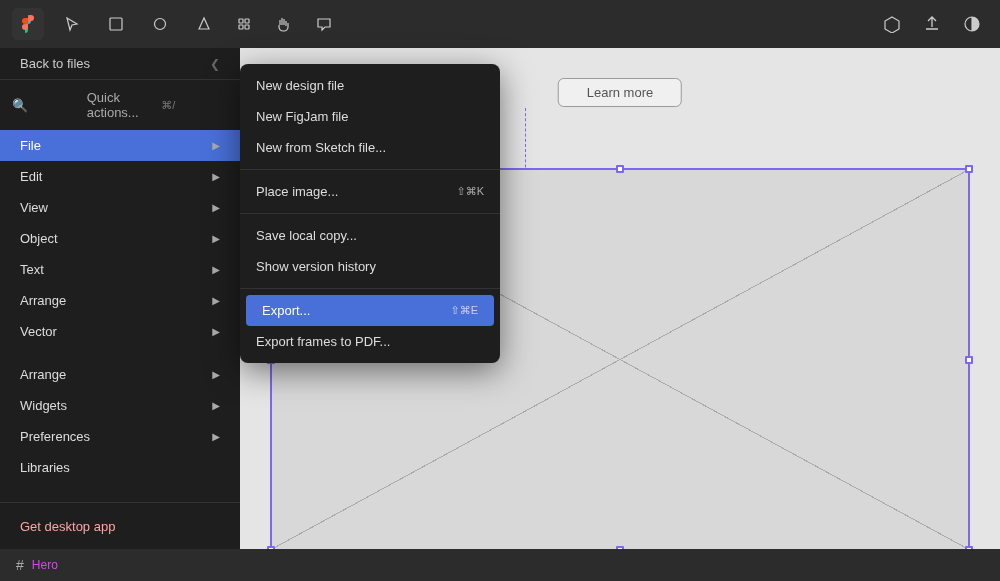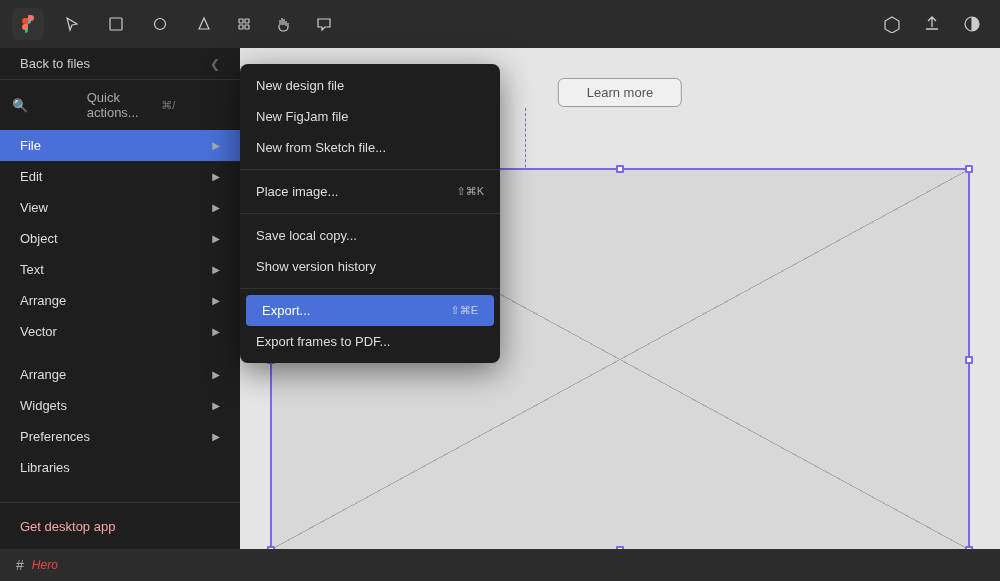--- a/index.html
+++ b/index.html
@@ -129,21 +129,21 @@
       width: 1px; height: 80px; border-left: 1.5px dashed #7b68ee;
     }
 
     
     .bottom-bar {
       position: absolute; bottom: 0; left: 0; right: 0; height: 32px;
       background: #2c2c2c; display: flex; align-items: center; padding: 0 16px;
       color: #aaa; font-size: 12px; z-index: 100;
     }
     .hash-icon { margin-right: 8px; color: #aaa; font-size: 14px; }
-    .frame-name { color: #ef4444; font-style: italic; }
+    .frame-name { color: #d946ef; }
   </style>
 </head>
 <body>
 
 <div class="toolbar">
   <div class="toolbar-logo">
     <svg width="18" height="18" viewBox="0 0 38 57" fill="none">
       <path d="M19 28.5A9.5 9.5 0 1 1 28.5 19 9.5 9.5 0 0 1 19 28.5z" fill="#1ABCFE"></path>
       <path d="M9.5 47.5A9.5 9.5 0 0 1 19 38v9.5A9.5 9.5 0 0 1 9.5 57z" fill="#0ACF83"></path>
       <path d="M0 38a9.5 9.5 0 0 1 9.5-9.5H19V38a9.5 9.5 0 0 1-19 0z" fill="#FF7262"></path>

